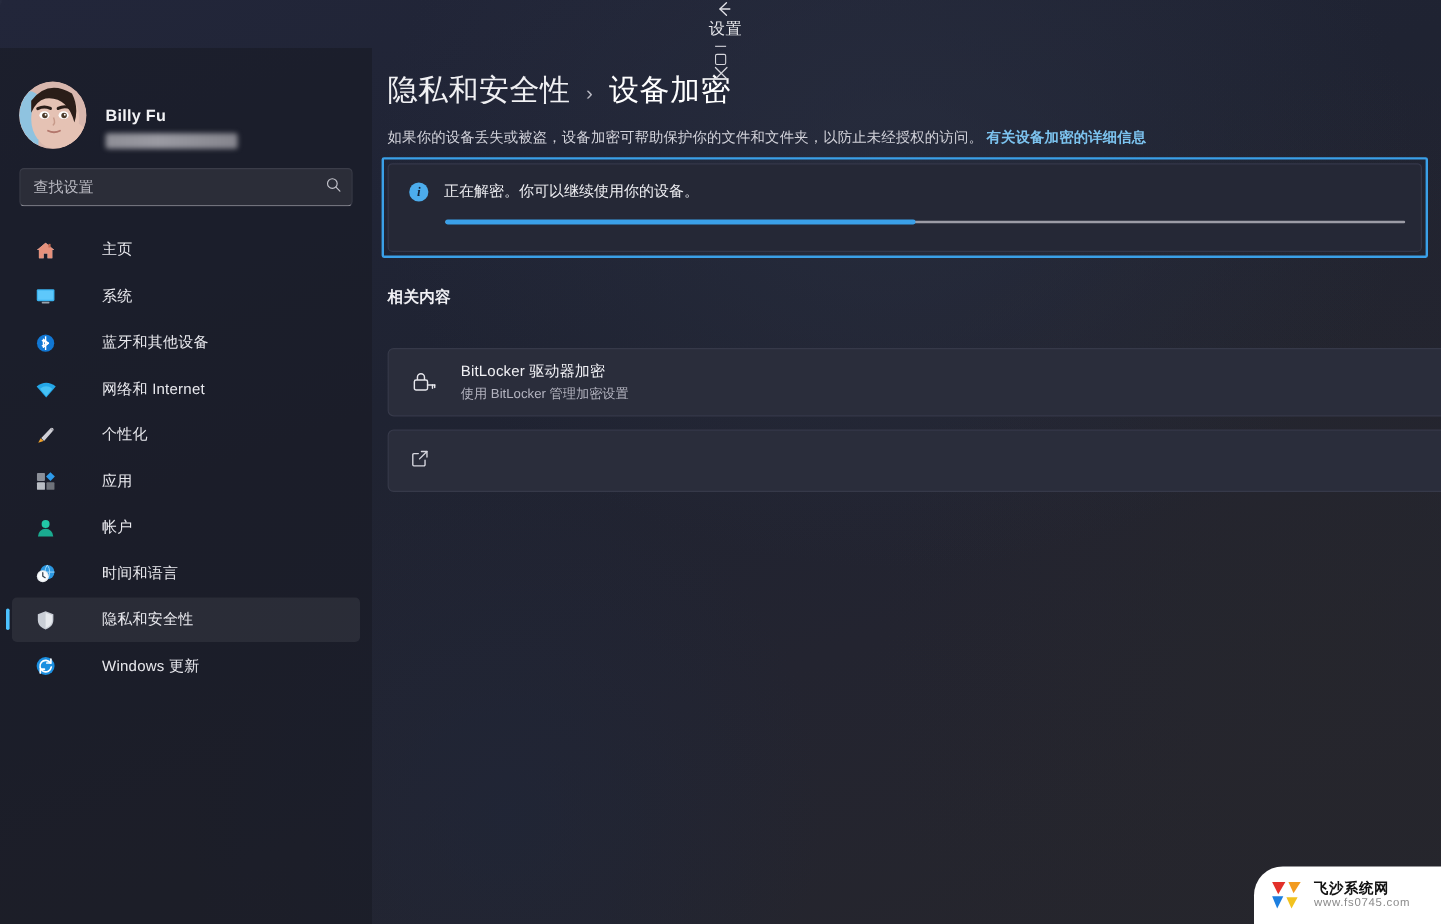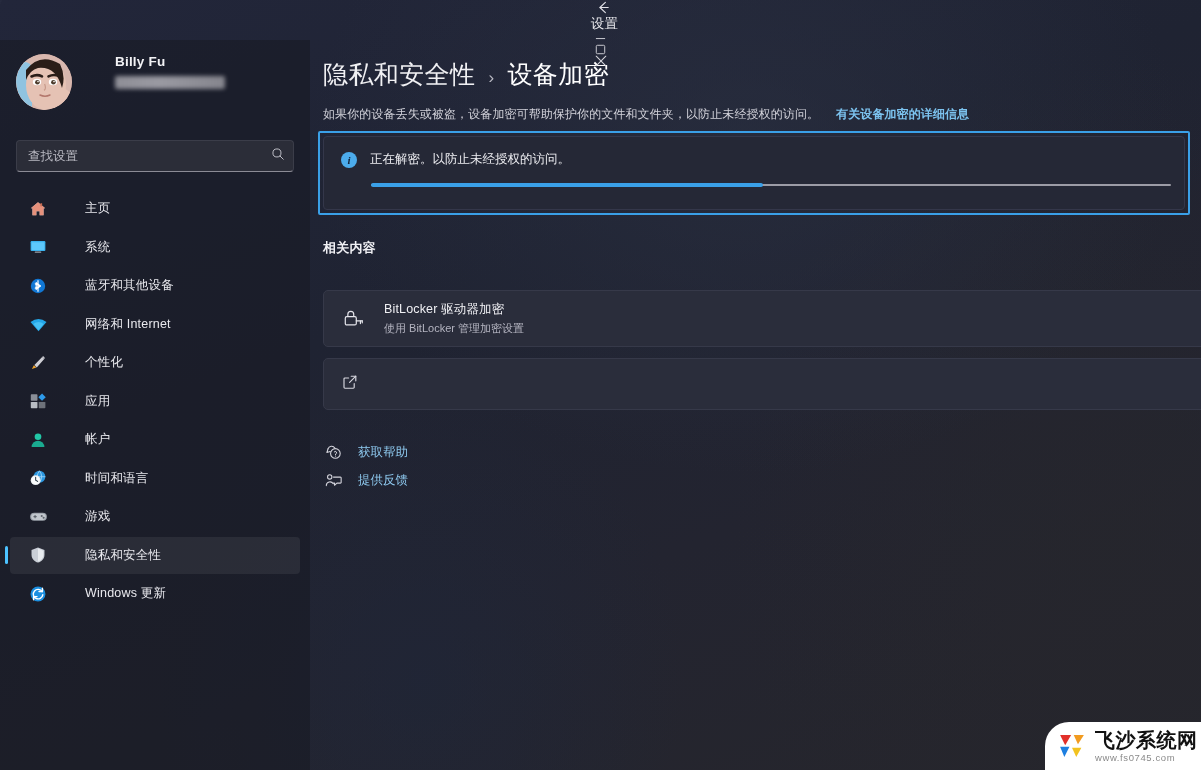--- a/index.html
+++ b/index.html
@@ -72,25 +72,24 @@
     top: 40px; left: 0;
     width: 310px;
     height: 730px;
     background: rgba(24,26,34,0.55);
     padding: 0;
     z-index: 10;
   }
 
   .profile {
     display: flex;
-    align-items: flex-start;
+    align-items: flex-end;
     margin: 14px 0 0 16px;
     height: 70px;
     cursor: pointer;
-    gap: 27px;
   }
   .avatar {
     width: 56px; height: 56px;
     border-radius: 50%;
     flex: 0 0 56px;
     overflow: hidden;
     background: #c9a39a;
     position: relative;
   }
   .avatar svg { display: block; }
@@ -196,21 +195,21 @@
   .crumb-cur { color: #ffffff; }
 
   .subdesc {
     margin: 15px 0 0 13px;
     font-size: 12px;
     color: #d2d2da;
     letter-spacing: 0.1px;
   }
   .subdesc .lnk {
     color: #7cc3ef;
-    margin-left: 17px;
+    margin-left: 3px;
     cursor: pointer;
     font-weight: bold;
   }
 
   
   .status-outline {
     margin: 8px 0 0 8px;
     width: 872px;
     border: 2px solid #3aa0e8;
     border-radius: 2px;
@@ -330,21 +329,21 @@
     background: #ffffff;
     border-top-left-radius: 24px;
     display: flex;
     align-items: center;
     padding-left: 10px;
     z-index: 40;
   }
   .wm-logo { width: 34px; height: 34px; flex: 0 0 34px; }
   .wm-txt { margin-left: 6px; line-height: 1.05; }
   .wm-cn {
-    font-size: 20px;
+    font-size: 12px;
     font-weight: bold;
     color: #111;
     letter-spacing: 0.5px;
   }
   .wm-url {
     font-size: 9.5px;
     color: #8a8a8a;
     letter-spacing: 0.6px;
     margin-top: 2px;
   }
@@ -502,33 +501,20 @@
             <svg width="18" height="18" viewBox="0 0 20 20">
               <circle cx="11.6" cy="8.6" r="6.6" fill="#2b97e0"></circle>
               <path d="M5 8.6 h13.2 M11.6 2 a11 11 0 0 1 0 13.2 M11.6 2 a11 11 0 0 0 0 13.2" stroke="#a9dcfb" stroke-width="0.85" fill="none"></path>
               <circle cx="7.4" cy="12.4" r="5.5" fill="#e9edf1"></circle>
               <circle cx="7.4" cy="12.4" r="4.4" fill="#fafcfd"></circle>
               <path d="M7.4 9.2 V12.4 L9.6 13.8" stroke="#2b3a46" stroke-width="1.15" stroke-linecap="round" fill="none"></path>
             </svg>
           </span>
           <span class="nav-label">时间和语言</span>
         </div>
-        <div class="navitem">
-          <span class="nav-ico">
-            <svg width="19" height="19" viewBox="0 0 20 20">
-              <rect x="1.2" y="6" width="17.6" height="8.6" rx="4.3" fill="#9ba1a9"></rect>
-              <rect x="2.4" y="7" width="15.2" height="6.6" rx="3.3" fill="#c2c7cd"></rect>
-              <rect x="4.6" y="9.6" width="3.6" height="1.1" rx="0.5" fill="#5d636b"></rect>
-              <rect x="5.85" y="8.35" width="1.1" height="3.6" rx="0.5" fill="#5d636b"></rect>
-              <circle cx="13.4" cy="9.5" r="1.1" fill="#5d636b"></circle>
-              <circle cx="15.4" cy="11.4" r="1.1" fill="#5d636b"></circle>
-            </svg>
-          </span>
-          <span class="nav-label">游戏</span>
-        </div>
         <div class="navitem active">
           <span class="nav-ico">
             <svg width="18" height="18" viewBox="0 0 20 20">
               <path d="M10 1.6 L17.2 4.4 V9.6 c0 4.4-3.2 7.4-7.2 8.8 C6 17 2.8 14 2.8 9.6 V4.4 Z" fill="#c9ced6"></path>
               <path d="M10 2.9 L16 5.2 V9.6 c0 3.7-2.6 6.3-6 7.5 Z" fill="#e7eaee"></path>
             </svg>
           </span>
           <span class="nav-label">隐私和安全性</span>
         </div>
         <div class="navitem">
@@ -554,21 +540,21 @@
     </div>
 
     <div class="subdesc">
       <span>如果你的设备丢失或被盗，设备加密可帮助保护你的文件和文件夹，以防止未经授权的访问。</span><span class="lnk">有关设备加密的详细信息</span>
     </div>
 
     <div class="status-outline">
       <div class="status-card">
         <div class="status-row">
           <span class="info-ico">i</span>
-          <span class="status-text">正在解密。以防止未经授权的访问。</span>
+          <span class="status-text">正在解密。你可以继续使用你的设备。</span>
         </div>
         <div class="progress-track">
           <div class="progress-fill" id="progfill" style="width: 49%;"></div>
         </div>
       </div>
     </div>
 
     <div class="sec-title">相关内容</div>
 
     <div class="card tall">
@@ -597,44 +583,20 @@
     <div class="card short">
       <span class="card-ext">
         <svg width="16" height="16" viewBox="0 0 16 16" fill="none">
           <path d="M9.2 2.2 H13.8 V6.8" stroke="currentColor" stroke-width="1.15" stroke-linecap="round" stroke-linejoin="round"></path>
           <path d="M13.8 2.2 L7.6 8.4" stroke="currentColor" stroke-width="1.15" stroke-linecap="round"></path>
           <path d="M12.2 9.5 V13.3 a0.9 0.9 0 0 1-0.9 0.9 H2.9 a0.9 0.9 0 0 1-0.9-0.9 V4.9 a0.9 0.9 0 0 1 0.9-0.9 H6.6" stroke="currentColor" stroke-width="1.15" stroke-linecap="round" stroke-linejoin="round"></path>
         </svg>
       </span>
     </div>
 
-    <div class="flinks">
-      <div class="flink">
-        <span class="flink-ico">
-          <svg width="17" height="17" viewBox="0 0 18 18" fill="none">
-            <path d="M3.2 5.2 a4 4 0 0 1 7.2-1" stroke="currentColor" stroke-width="1.15" stroke-linecap="round"></path>
-            <path d="M3.2 5.2 L2 9 L5.5 8" stroke="currentColor" stroke-width="1.15" stroke-linecap="round" stroke-linejoin="round"></path>
-            <circle cx="11" cy="10" r="5.1" stroke="currentColor" stroke-width="1.15"></circle>
-            <path d="M9.7 8.5 a1.35 1.35 0 1 1 1.5 2 v0.8" stroke="currentColor" stroke-width="1.05" stroke-linecap="round"></path>
-            <circle cx="11.2" cy="12.8" r="0.62" fill="currentColor"></circle>
-          </svg>
-        </span>
-        <span class="flink-txt">获取帮助</span>
-      </div>
-      <div class="flink">
-        <span class="flink-ico">
-          <svg width="17" height="17" viewBox="0 0 18 18" fill="none">
-            <circle cx="5" cy="5.2" r="2.3" stroke="currentColor" stroke-width="1.15"></circle>
-            <path d="M1.4 14.4 a3.9 3.9 0 0 1 7.3-1.9" stroke="currentColor" stroke-width="1.15" stroke-linecap="round"></path>
-            <path d="M8.6 5.4 H16.3 a0.8 0.8 0 0 1 0.8 0.8 V11 a0.8 0.8 0 0 1-0.8 0.8 H12.6 L10.1 14 V11.8 H8.6" stroke="currentColor" stroke-width="1.15" stroke-linejoin="round"></path>
-          </svg>
-        </span>
-        <span class="flink-txt">提供反馈</span>
-      </div>
-    </div>
   </div>
 
   <div class="watermark">
     <svg class="wm-logo" viewBox="0 0 40 40">
       <polygon points="6,7 19,7 12,19" fill="#e2302a"></polygon>
       <polygon points="22,7 34,7 27,18" fill="#f29b1f"></polygon>
       <polygon points="6,21 17,21 11,33" fill="#1d7fe0"></polygon>
       <polygon points="20,22 31,22 25,33" fill="#f2c21f"></polygon>
     </svg>
     <div class="wm-txt">

